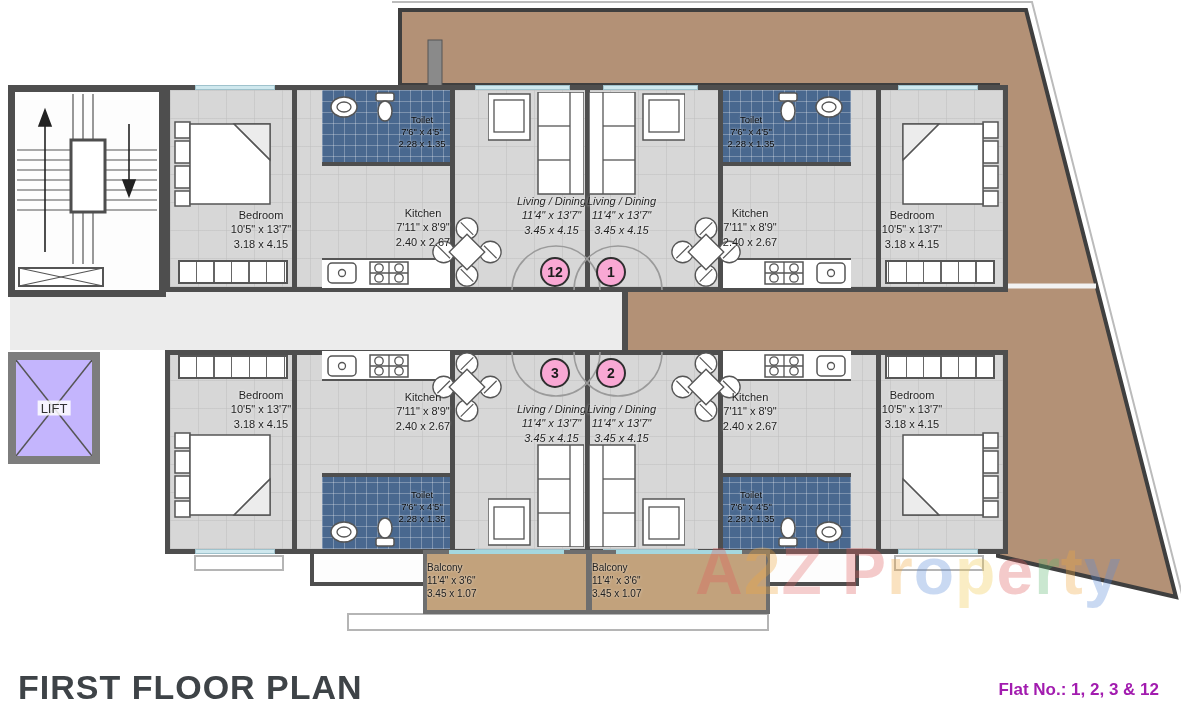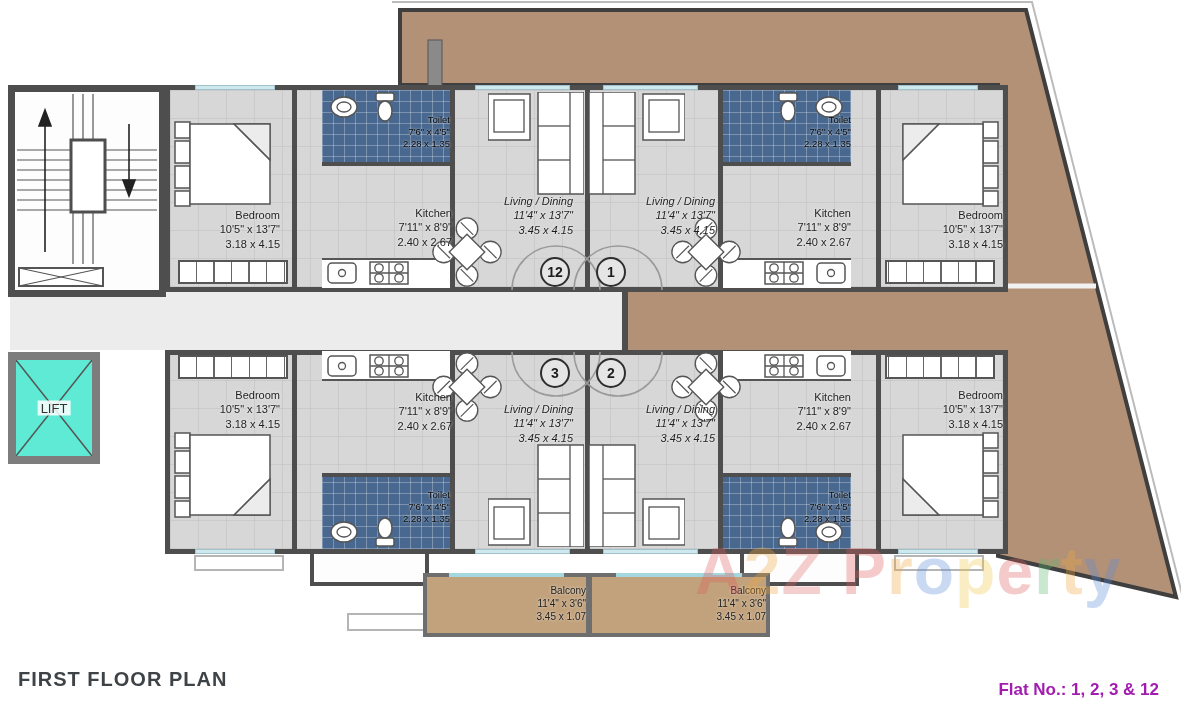--- a/index.html
+++ b/index.html
@@ -12,21 +12,21 @@
 
   
   .corridor{position:absolute;left:10px;top:292px;width:612px;height:58px;z-index:1;
             background:#ececec;border-right:6px solid #4e4e4e;}
 
   
   .stairs{position:absolute;left:8px;top:85px;width:158px;height:212px;z-index:2;
           background:#fdfdfd;border:7px solid #4e4e4e;box-sizing:border-box;}
   
   .lift{position:absolute;left:8px;top:352px;width:92px;height:112px;z-index:2;
-        background:#5eead4;border:8px solid #7d7d7d;box-sizing:border-box;text-align:right;}
+        background:#c4b5fd;border:8px solid #7d7d7d;box-sizing:border-box;text-align:right;}
   .lift-label{position:absolute;left:50%;top:50%;transform:translate(-50%,-50%);
               font-size:13px;color:#333;background:rgba(255,255,255,.85);padding:0 3px;z-index:3;}
 
   
   .flat{position:absolute;box-sizing:border-box;z-index:2;
         background:#d7d7d7;border:5px solid #4e4e4e;
         background-image:linear-gradient(rgba(190,190,190,.5) 1px,transparent 1px),
                          linear-gradient(90deg,rgba(190,190,190,.5) 1px,transparent 1px);
         background-size:28px 28px;}
   .flat-12{left:165px;top:85px;width:425px;height:207px;}
@@ -52,59 +52,59 @@
             border-top:2px solid #555;}
   .bed{position:absolute;left:4px;top:30px;}
   .sofa{position:absolute;left:318px;top:2px;}
   .dtable{position:absolute;left:262px;top:127px;}
 
   .win{position:absolute;background:#cfe8ee;border:1px solid #9fc2cc;box-sizing:border-box;}
   .win-bed{left:25px;top:-5px;width:80px;height:5px;}
   .win-liv{left:305px;top:-5px;width:95px;height:5px;}
 
   
-  .lbl{position:absolute;text-align:right;font-size:11px;line-height:1.3;color:#1f1f1f;
-       text-shadow:0 0 3px rgba(255,255,255,.9);}
+  .lbl{position:absolute;text-align:center;font-size:11px;line-height:1.3;color:#1f1f1f;
+       text-shadow:0 0 3px rgba(255,255,255,.9);margin-left:36px;}
   .lbl-bedroom{left:0;top:118px;width:110px;}
   .lbl-kitchen{left:152px;top:116px;width:130px;}
   .lbl-living {left:288px;top:104px;width:115px;font-style:italic;}
   .lbl-toilet {left:0;top:24px;width:100%;font-size:9.5px;line-height:1.25;color:#0c0c0c;
                text-shadow:0 0 3px rgba(255,255,255,.75);}
   
   .flat-1 .lbl{transform:scaleX(-1);}
   .flat-3 .lbl{transform:scaleY(-1);}
   .flat-2 .lbl{transform:scale(-1,-1);}
 
   
-  .balcony{position:absolute;top:573px;height:64px;z-index:2;background:#c2a27c;
-           border:4px solid #6e6e6e;box-sizing:border-box;text-align:right;}
+  .balcony{position:absolute;top:550px;height:64px;z-index:2;background:#c2a27c;
+           border:4px solid #6e6e6e;box-sizing:border-box;text-align:left;}
   .balcony-1{left:423px;width:167px;}
   .balcony-2{left:588px;width:182px;}
   .bal-door{position:absolute;left:14%;top:-4px;width:72%;height:4px;background:#a5d7de;}
   .bal-lbl{font-size:10px;line-height:1.3;color:#222;padding-top:7px;
            text-shadow:0 0 3px rgba(255,255,255,.8);}
 
   
   .ucircle{position:absolute;width:30px;height:30px;border-radius:50%;z-index:6;
-           background:#e5e5e5;border:2.5px solid #2e2e2e;box-sizing:border-box;
+           background:#f9a8d4;border:2.5px solid #2e2e2e;box-sizing:border-box;
            display:flex;align-items:center;justify-content:center;
            font-size:14px;font-weight:bold;color:#1d1d1d;}
   .uc-12{left:540px;top:257px;}
   .uc-1 {left:596px;top:257px;}
   .uc-3 {left:540px;top:358px;}
   .uc-2 {left:596px;top:358px;}
 
   
   .wm-center{position:absolute;left:330px;top:302px;z-index:7;font-size:44px;font-weight:bold;
              color:#8d8d8d;opacity:.22;letter-spacing:2px;white-space:nowrap;}
   .wm-brand{position:absolute;left:695px;top:533px;z-index:7;font-size:66px;font-weight:bold;
             opacity:.32;letter-spacing:1px;white-space:nowrap;}
 
   
-  .plan-title{position:absolute;left:18px;top:668px;font-size:20px;font-weight:600;
+  .plan-title{position:absolute;left:18px;top:668px;font-size:34px;font-weight:600;
               color:#3e4347;letter-spacing:1px;}
   .flat-note{position:absolute;right:22px;top:680px;font-size:17px;font-weight:bold;color:#a21caf;}
 
   
   .f{fill:#ffffff;stroke:#555;stroke-width:1.5;}
   .s{fill:none;stroke:#555;stroke-width:1.3;}
 </style>
 </head>
 <body>
 

